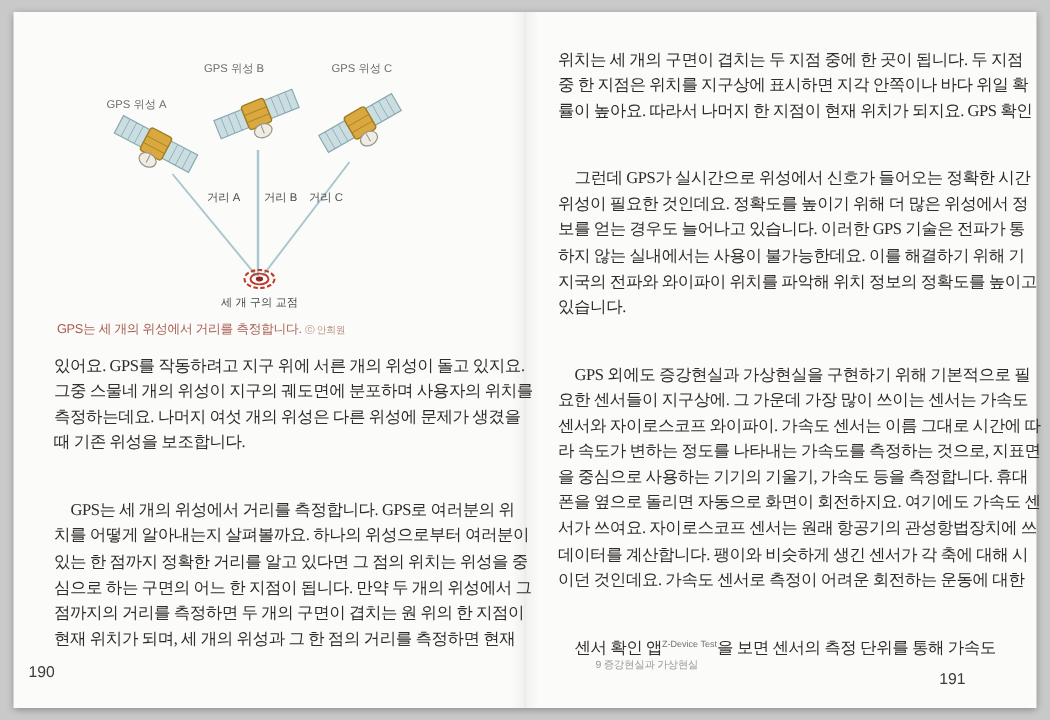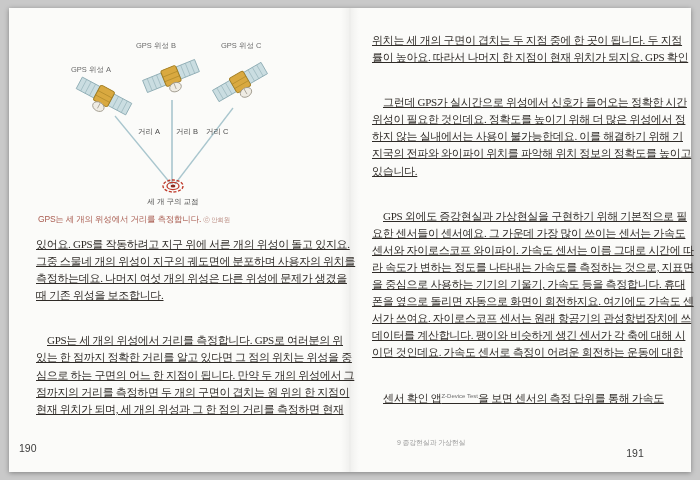--- a/index.html
+++ b/index.html
@@ -27,21 +27,21 @@
     font-size:8.5px;color:#a85a4e;letter-spacing:-0.2px;
   }
   .caption .credit{font-size:6.5px;color:#bb8d83;}
   .textblock{
     position:absolute;width:297px;
     font-size:11px;line-height:17.1px;color:#2f2b27;
     letter-spacing:-0.3px;
   }
   .tb-left{left:27px;top:228px;}
   .tb-right{left:363px;top:24px;}
-  .ln{text-align:justify;text-align-last:justify;white-space:nowrap;text-decoration:underline;}
+  .ln{text-align:justify;text-align-last:justify;white-space:nowrap;}
   .ln.end{text-align-last:left;}
   .ln.ind{text-indent:11px;margin-top:28px;}
   .sup{
     font-family:"Liberation Sans","DejaVu Sans",sans-serif;
     font-size:6px;color:#6f6f6f;position:relative;top:-4px;letter-spacing:0;
   }
   .pagenum{
     position:absolute;font-size:10.5px;color:#3c3c3c;
     font-family:"Liberation Sans","DejaVu Sans",sans-serif;
   }
@@ -108,40 +108,43 @@
       <span>GPS는 세 개의 위성에서 거리를 측정합니다.</span>
       <span class="credit">ⓒ 안희원</span>
     </div>
 
     <div class="textblock tb-left">
       <div class="ln">있어요. GPS를 작동하려고 지구 위에 서른 개의 위성이 돌고 있지요.</div>
       <div class="ln">그중 스물네 개의 위성이 지구의 궤도면에 분포하며 사용자의 위치를</div>
       <div class="ln">측정하는데요. 나머지 여섯 개의 위성은 다른 위성에 문제가 생겼을</div>
       <div class="ln end">때 기존 위성을 보조합니다.</div>
       <div class="ln ind">GPS는 세 개의 위성에서 거리를 측정합니다. GPS로 여러분의 위</div>
+      <div class="ln">치를 어떻게 알아내는지 살펴볼까요. 하나의 위성으로부터 여러분이</div>
       <div class="ln">있는 한 점까지 정확한 거리를 알고 있다면 그 점의 위치는 위성을 중</div>
       <div class="ln">심으로 하는 구면의 어느 한 지점이 됩니다. 만약 두 개의 위성에서 그</div>
       <div class="ln">점까지의 거리를 측정하면 두 개의 구면이 겹치는 원 위의 한 지점이</div>
       <div class="ln">현재 위치가 되며, 세 개의 위성과 그 한 점의 거리를 측정하면 현재</div>
     </div>
 
     <div class="pagenum pn-left">190</div>
   </div>
 
   <div>
     <div class="textblock tb-right">
       <div class="ln">위치는 세 개의 구면이 겹치는 두 지점 중에 한 곳이 됩니다. 두 지점</div>
+      <div class="ln">중 한 지점은 위치를 지구상에 표시하면 지각 안쪽이나 바다 위일 확</div>
       <div class="ln">률이 높아요. 따라서 나머지 한 지점이 현재 위치가 되지요. GPS 확인</div>
       <div class="ln ind">그런데 GPS가 실시간으로 위성에서 신호가 들어오는 정확한 시간</div>
       <div class="ln">위성이 필요한 것인데요. 정확도를 높이기 위해 더 많은 위성에서 정</div>
+      <div class="ln">보를 얻는 경우도 늘어나고 있습니다. 이러한 GPS 기술은 전파가 통</div>
       <div class="ln">하지 않는 실내에서는 사용이 불가능한데요. 이를 해결하기 위해 기</div>
       <div class="ln">지국의 전파와 와이파이 위치를 파악해 위치 정보의 정확도를 높이고</div>
       <div class="ln end">있습니다.</div>
       <div class="ln ind">GPS 외에도 증강현실과 가상현실을 구현하기 위해 기본적으로 필</div>
-      <div class="ln">요한 센서들이 센서예요. 그 가운데 가장 많이 쓰이는 센서는 가속도</div>
+      <div class="ln">요한 센서들이 지구상에. 그 가운데 가장 많이 쓰이는 센서는 가속도</div>
       <div class="ln">센서와 자이로스코프 와이파이. 가속도 센서는 이름 그대로 시간에 따</div>
       <div class="ln">라 속도가 변하는 정도를 나타내는 가속도를 측정하는 것으로, 지표면</div>
       <div class="ln">을 중심으로 사용하는 기기의 기울기, 가속도 등을 측정합니다. 휴대</div>
       <div class="ln">폰을 옆으로 돌리면 자동으로 화면이 회전하지요. 여기에도 가속도 센</div>
       <div class="ln">서가 쓰여요. 자이로스코프 센서는 원래 항공기의 관성항법장치에 쓰</div>
       <div class="ln">데이터를 계산합니다. 팽이와 비슷하게 생긴 센서가 각 축에 대해 시</div>
       <div class="ln">이던 것인데요. 가속도 센서로 측정이 어려운 회전하는 운동에 대한</div>
       <div class="ln end ind">
         <span>센서 확인 앱</span><span class="sup">Z-Device Test</span><span>을 보면 센서의 측정 단위를 통해 가속도</span>
       </div>

